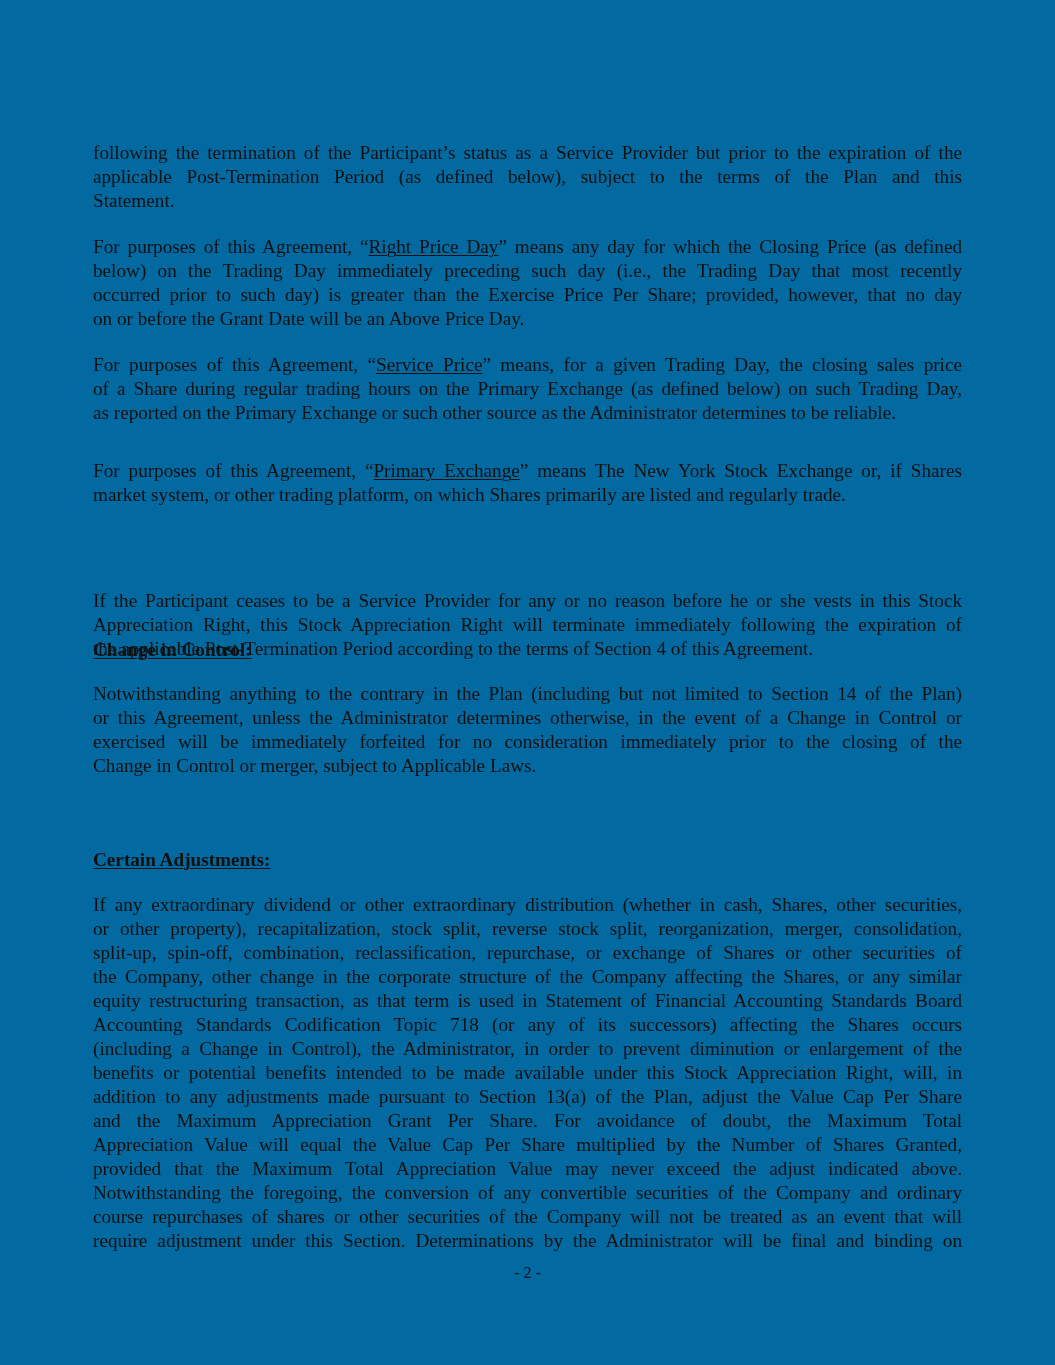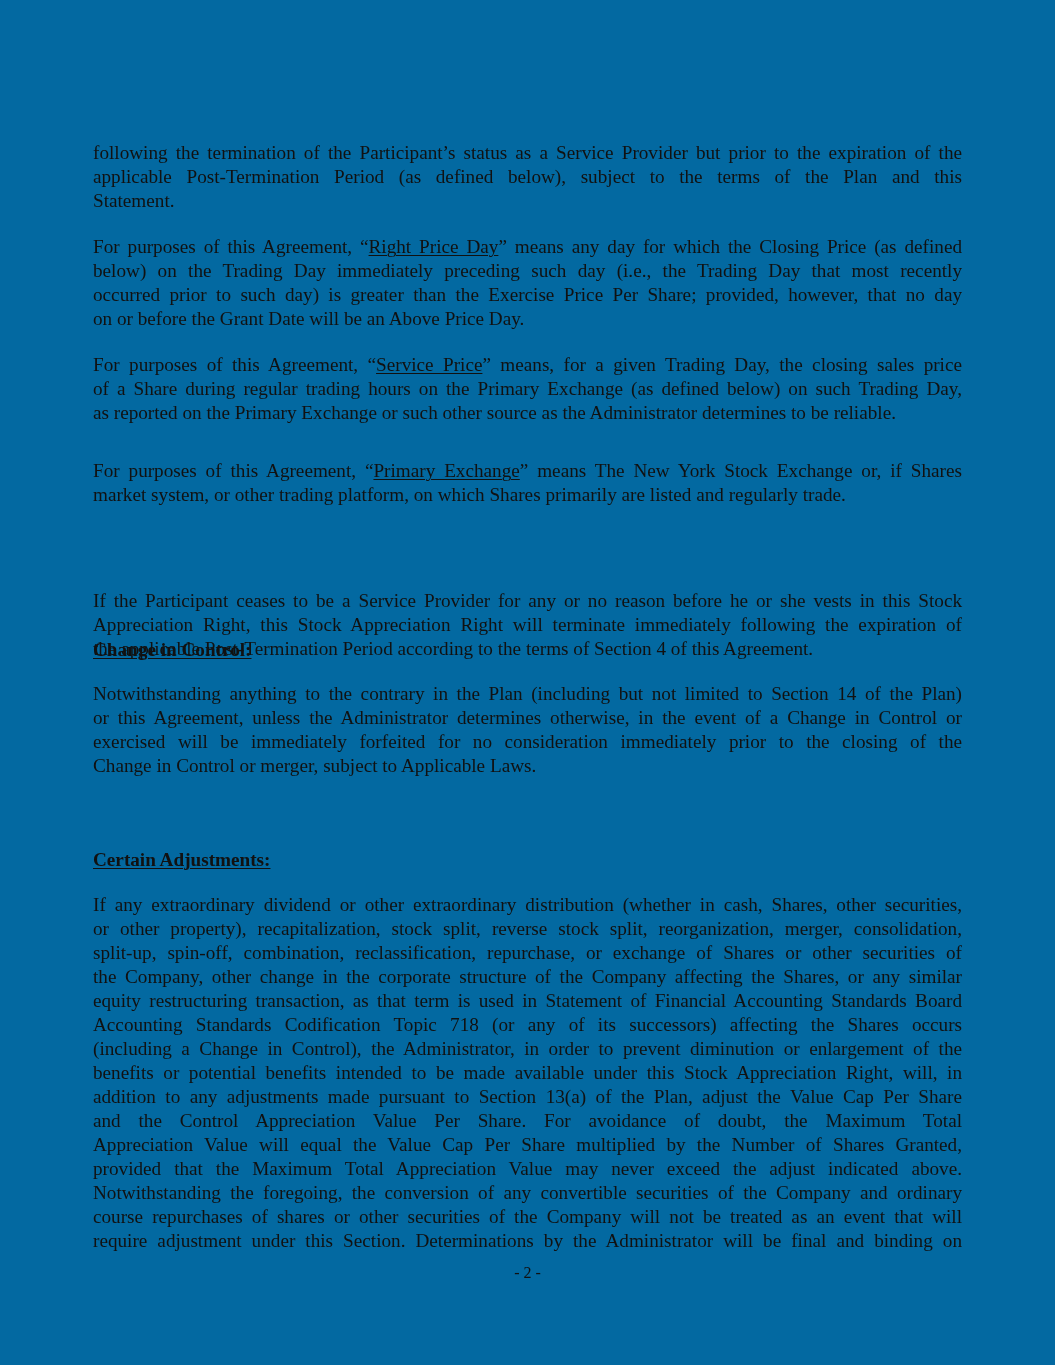--- a/index.html
+++ b/index.html
@@ -73,21 +73,21 @@
   <div class="block" style="top:893px;">
     <div class="line">If any extraordinary dividend or other extraordinary distribution (whether in cash, Shares, other securities,</div>
     <div class="line">or other property), recapitalization, stock split, reverse stock split, reorganization, merger, consolidation,</div>
     <div class="line">split-up, spin-off, combination, reclassification, repurchase, or exchange of Shares or other securities of</div>
     <div class="line">the Company, other change in the corporate structure of the Company affecting the Shares, or any similar</div>
     <div class="line">equity restructuring transaction, as that term is used in Statement of Financial Accounting Standards Board</div>
     <div class="line">Accounting Standards Codification Topic 718 (or any of its successors) affecting the Shares occurs</div>
     <div class="line">(including a Change in Control), the Administrator, in order to prevent diminution or enlargement of the</div>
     <div class="line">benefits or potential benefits intended to be made available under this Stock Appreciation Right, will, in</div>
     <div class="line">addition to any adjustments made pursuant to Section 13(a) of the Plan, adjust the Value Cap Per Share</div>
-    <div class="line">and the Control Appreciation Value Per Share. For avoidance of doubt, the Maximum Total</div>
+    <div class="line">and the Maximum Appreciation Grant Per Share. For avoidance of doubt, the Maximum Total</div>
     <div class="line">Appreciation Value will equal the Value Cap Per Share multiplied by the Number of Shares Granted,</div>
     <div class="line">provided that the Maximum Total Appreciation Value may never exceed the adjust indicated above.</div>
     <div class="line">Notwithstanding the foregoing, the conversion of any convertible securities of the Company and ordinary</div>
     <div class="line">course repurchases of shares or other securities of the Company will not be treated as an event that will</div>
     <div class="line">require adjustment under this Section. Determinations by the Administrator will be final and binding on</div>
   </div>
 
   <div class="footer">- 2 -</div>
 
 </div>

